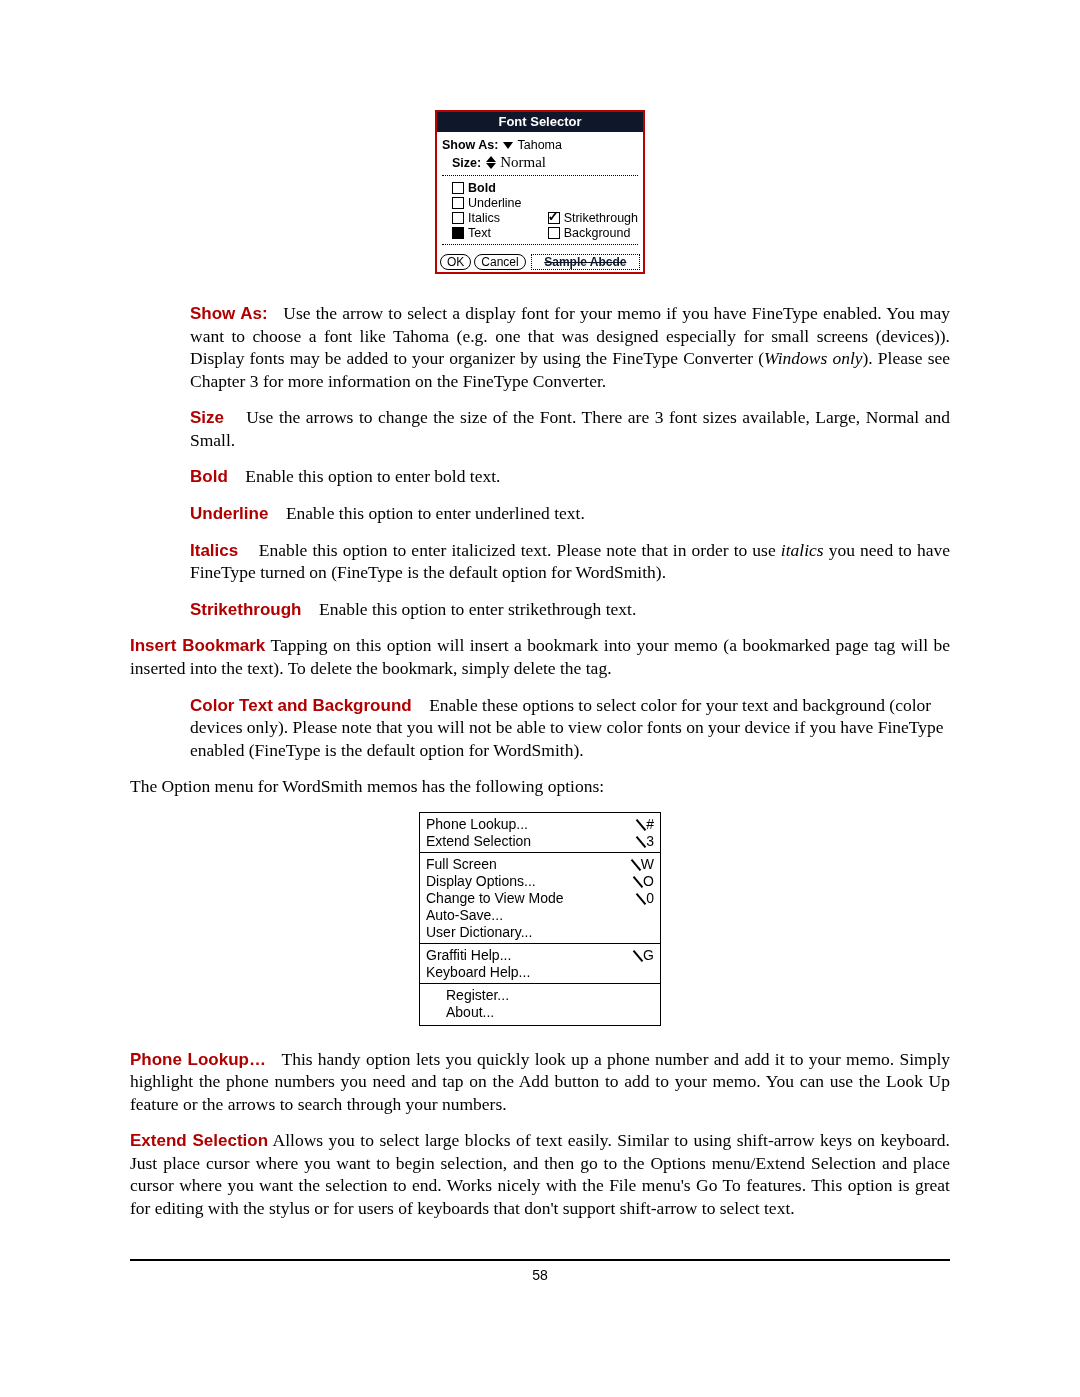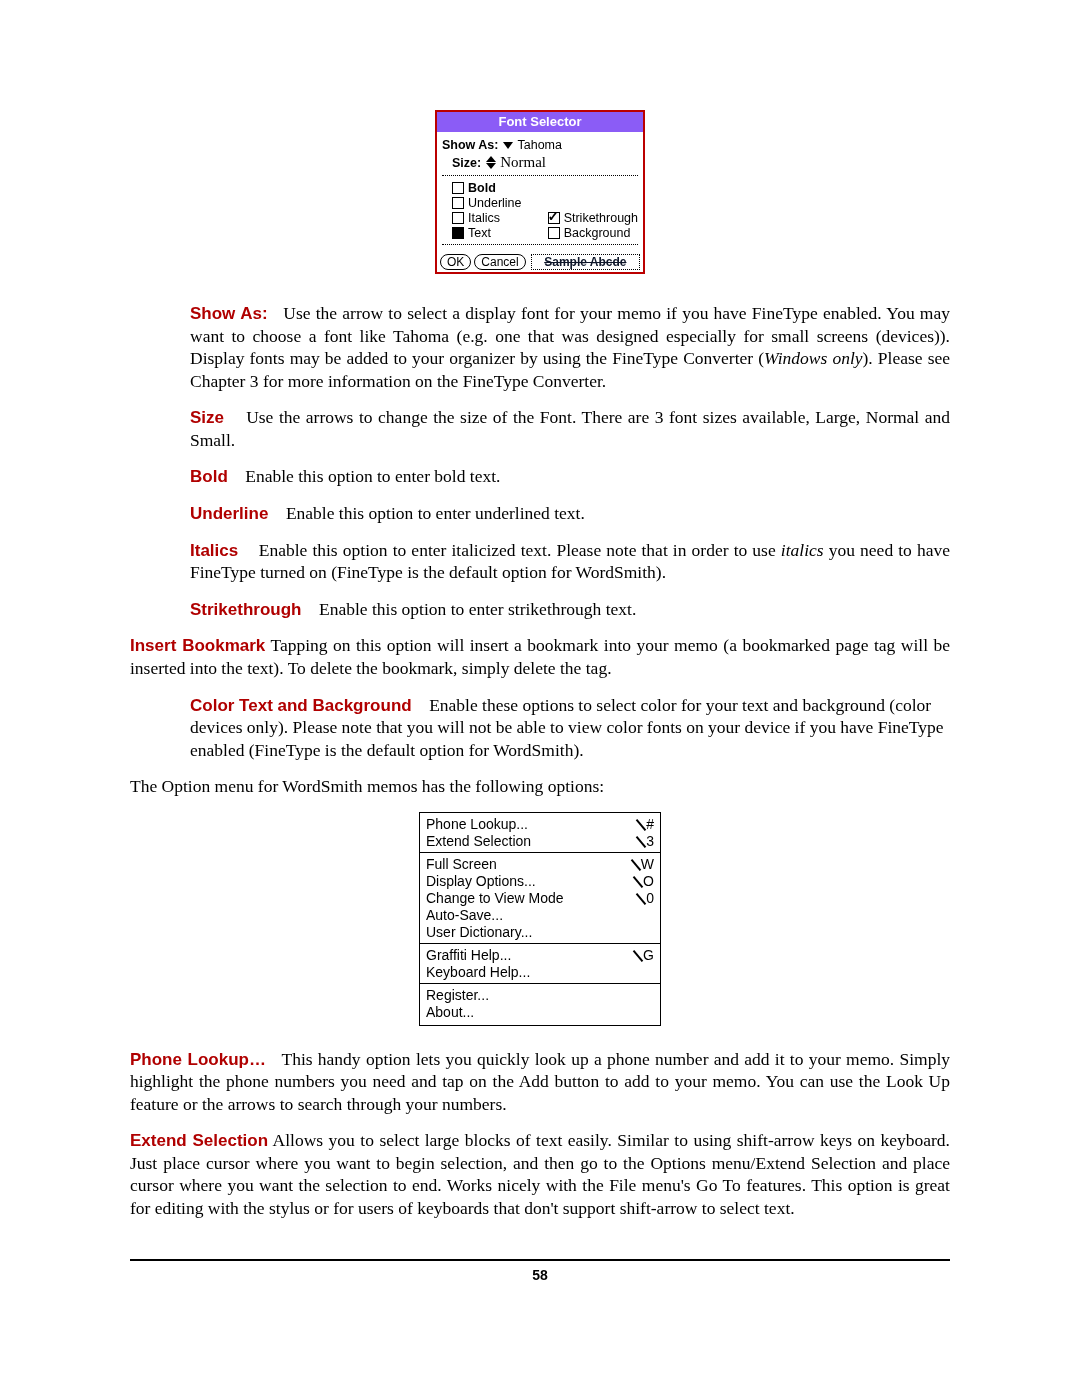--- a/index.html
+++ b/index.html
@@ -21,21 +21,21 @@
 
   .font-selector {
     width: 206px;
     border: 2px solid #b00;
     font-family: Tahoma, Arial, sans-serif;
     font-size: 12.5px;
     color: #000;
     margin-bottom: 28px;
   }
   .font-selector .title-bar {
-    background: #8b5cf6;
+    background: #0f172a;
     color: #fff;
     text-align: center;
     font-weight: bold;
     padding: 2px 0 3px 0;
     font-size: 13px;
   }
   .fs-body {
     padding: 4px 5px 3px 5px;
   }
   .fs-row { margin: 2px 0; display:flex; align-items:center; }
@@ -69,27 +69,27 @@
 
   .options-menu-wrap { display:flex; justify-content:center; margin: 6px 0 22px 0; }
   .options-menu {
     width: 240px;
     border: 1.5px solid #000;
     font-family: Tahoma, Arial, sans-serif;
     font-size: 14px;
     background:#fff;
   }
   .om-group { border-bottom: 1.5px solid #000; padding: 2px 6px; }
-  .om-group:last-child { border-bottom: none; padding-bottom:4px;}
+  .om-group:last-child { border-bottom: none; padding-bottom:4px;margin-left:20px;}
   .om-row { display:flex; justify-content:space-between; align-items:center; margin:1px 0; }
   .om-sc { white-space:nowrap; padding-left:8px; font-weight:normal; }
   .om-sc .stroke { display:inline-block; width:14px; height:2px; background:#000; transform:rotate(50deg); vertical-align:middle; margin-right:-2px;}
 
   .footer-rule { border-top: 2px solid #000; margin: 40px 0 6px 0; }
-  .page-num { text-align:center; font-family: Arial, sans-serif; font-weight:bold; font-size:14px; }
+  .page-num { text-align:center; font-family: Arial, sans-serif; font-weight:normal; font-size:14px; }
 </style>
 </head>
 <body>
 <div class="page">
 
 <div class="center-block">
 <div class="font-selector">
   <div class="title-bar">Font Selector</div>
   <div class="fs-body">
     <div class="fs-row">

